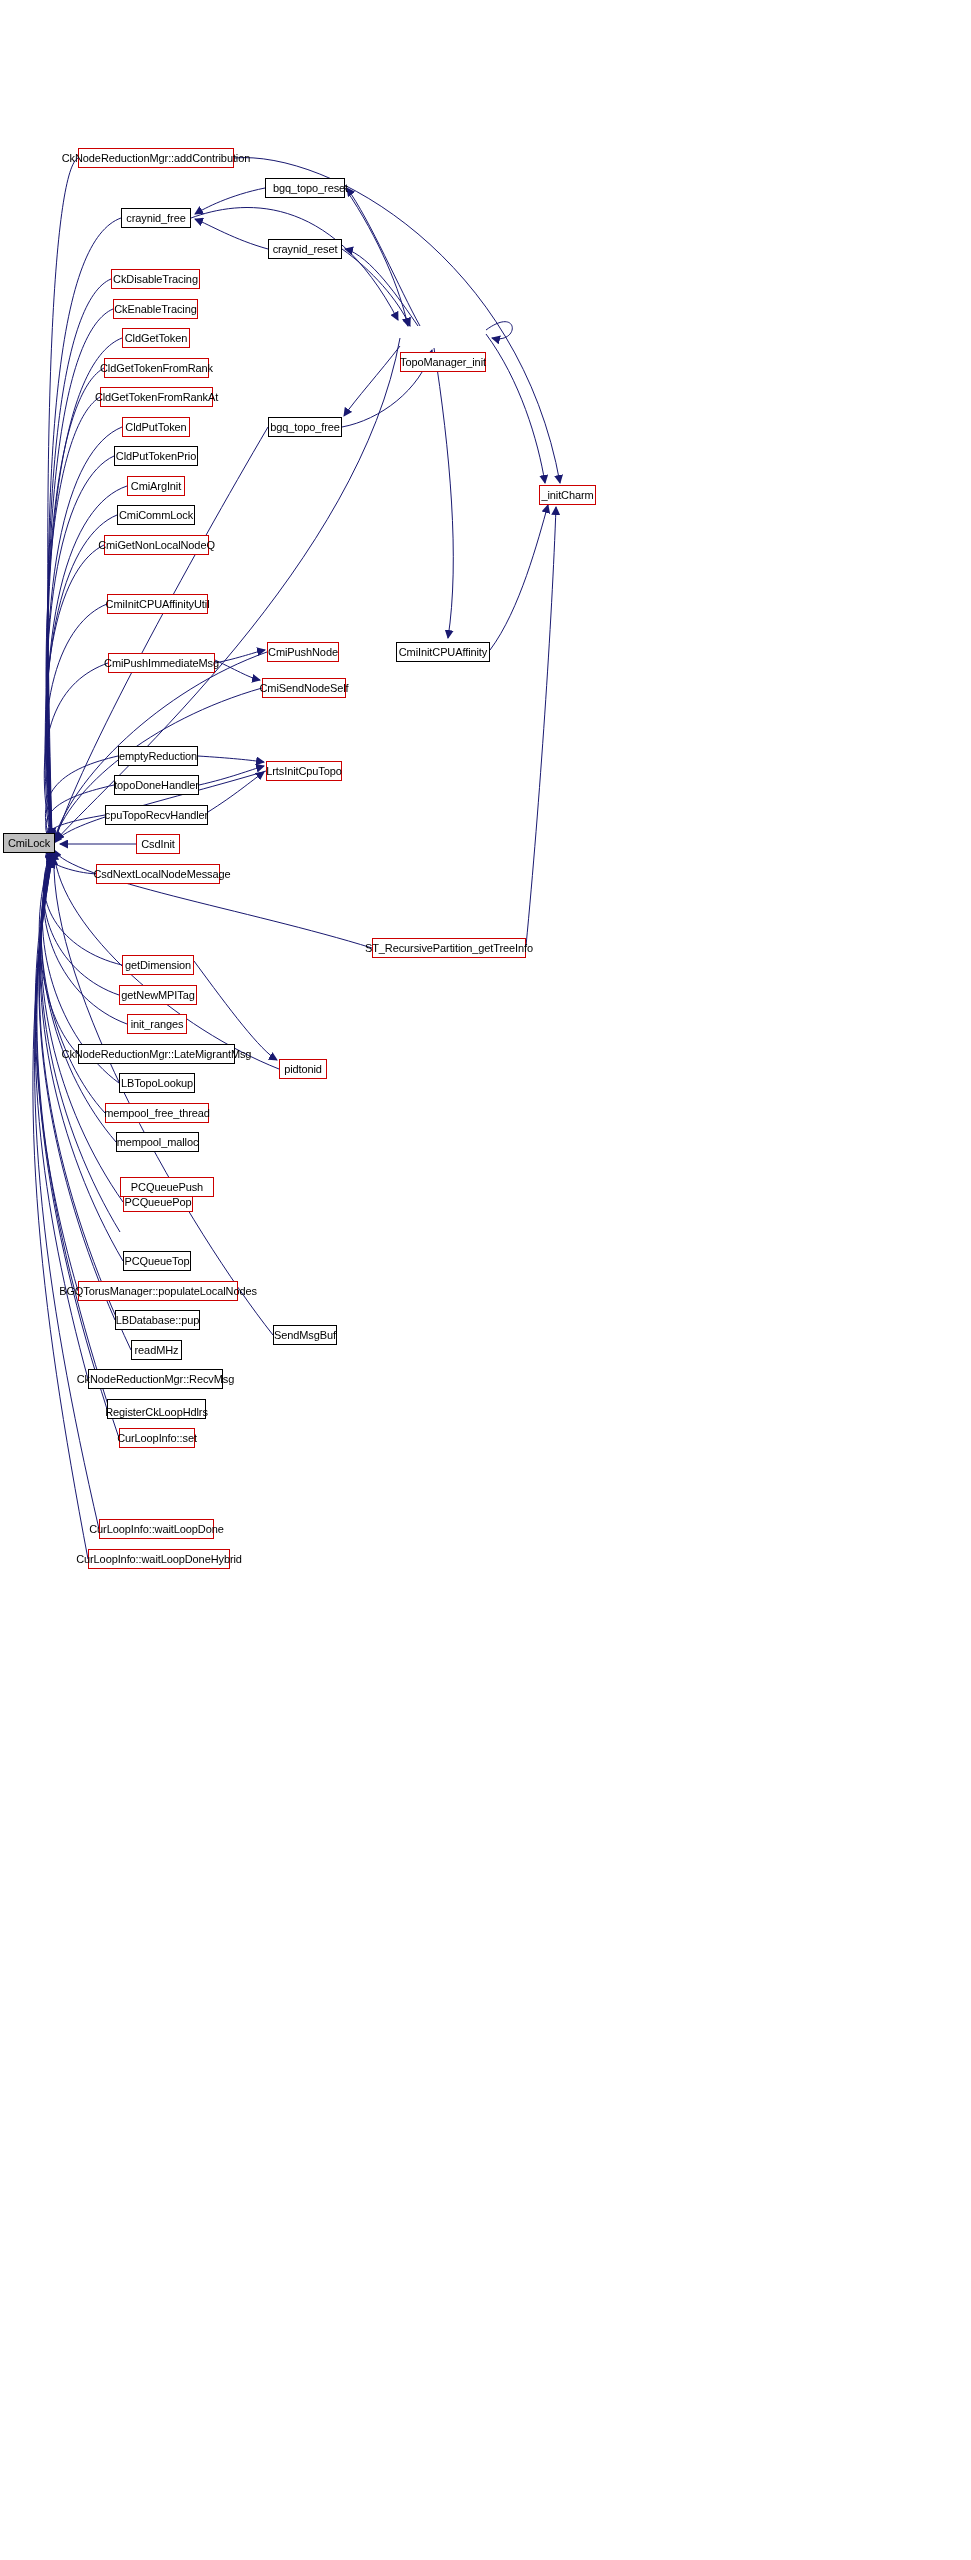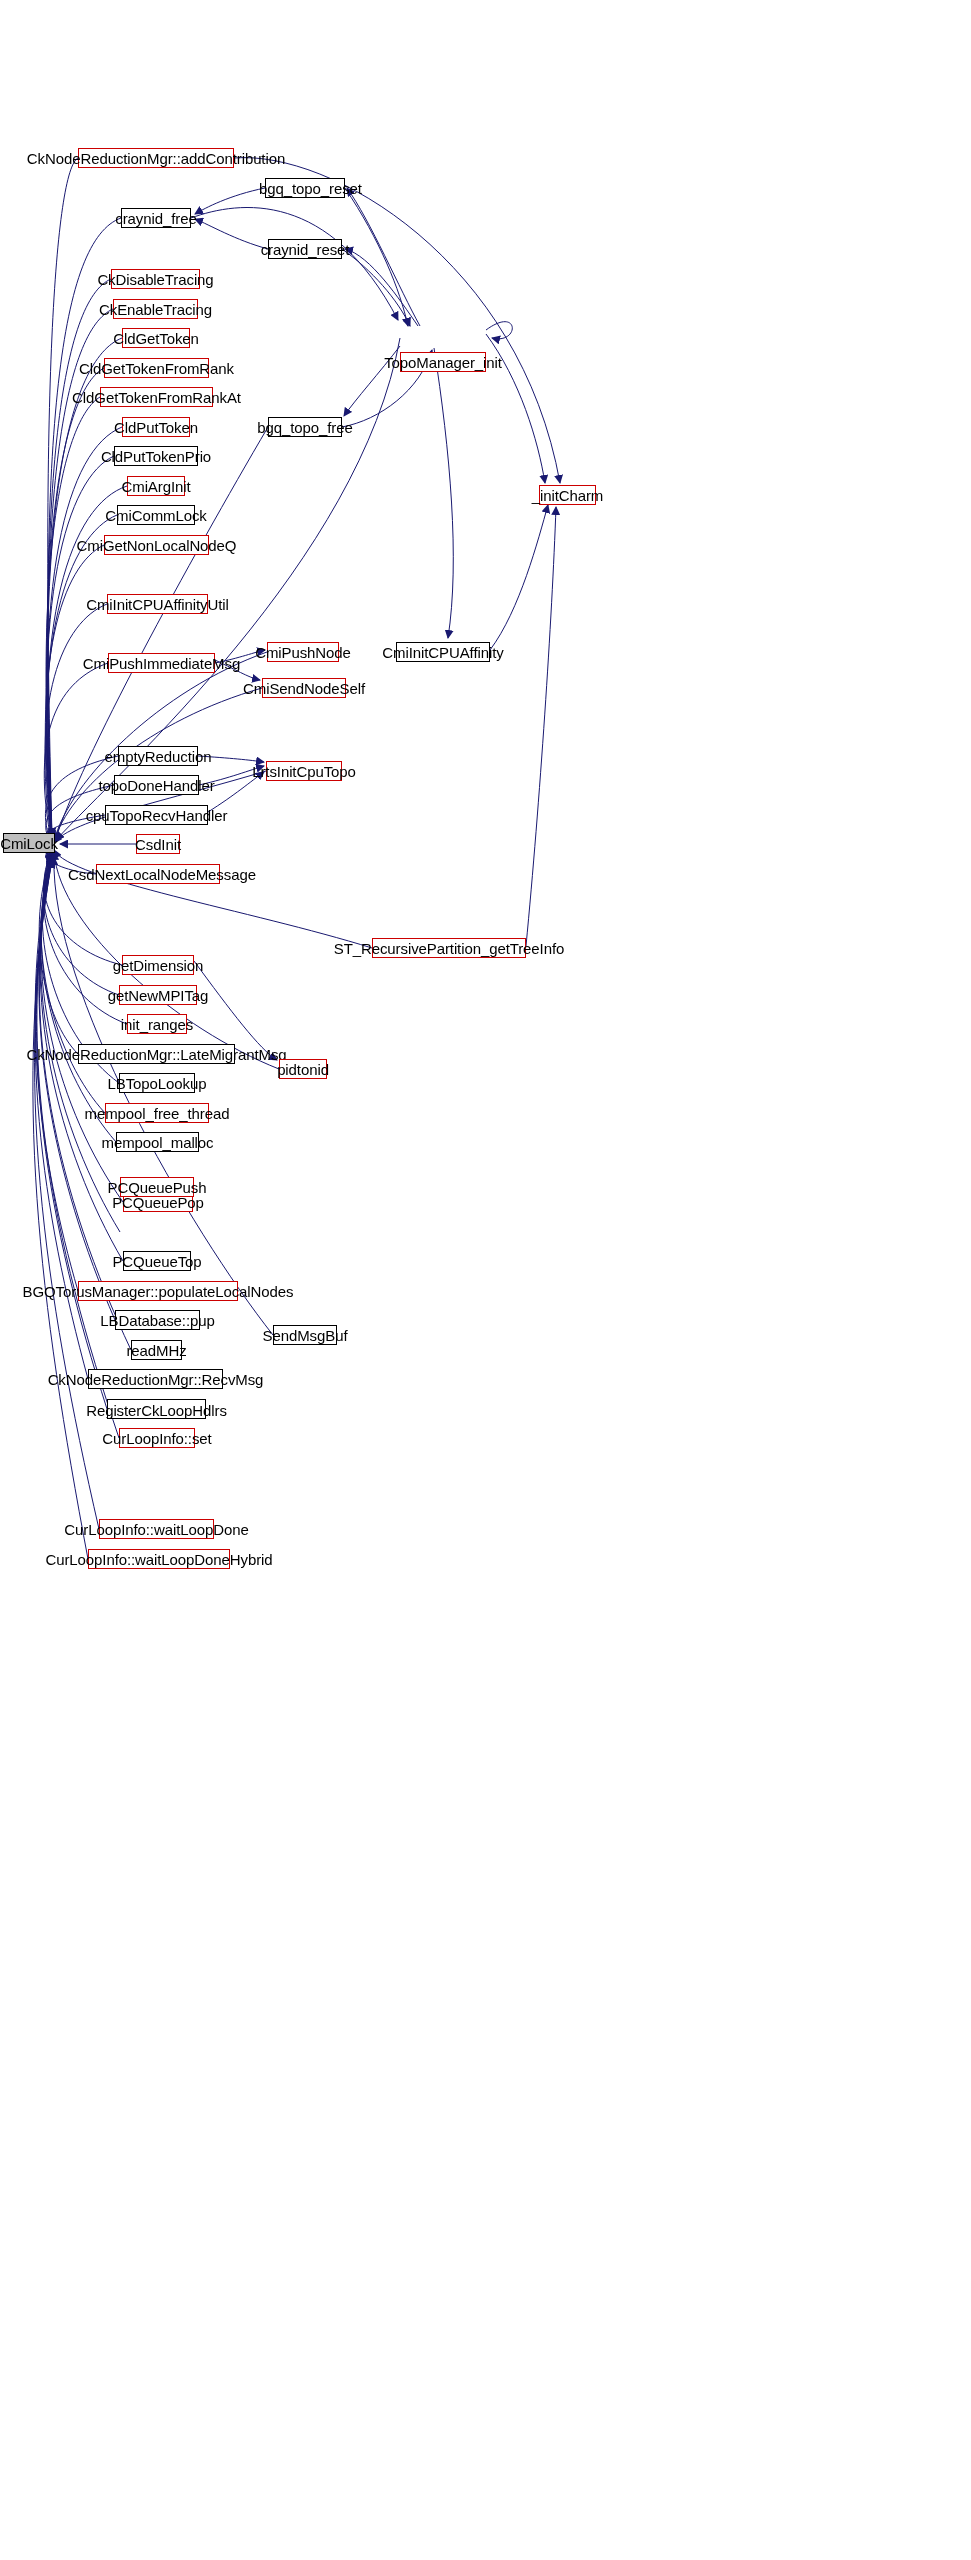--- a/index.html
+++ b/index.html
@@ -1,20 +1,20 @@
 <!DOCTYPE html>
 <html><head>
 <meta charset="utf-8">
 <style>
   html,body{margin:0;padding:0;background:#ffffff;}
   body{font-family:"Liberation Sans",sans-serif;}
   #graph{position:relative;width:971px;height:2560px;background:#fff;overflow:hidden;}
   #edges{position:absolute;left:0;top:0;width:971px;height:2560px;pointer-events:none;}
   .node{position:absolute;box-sizing:border-box;display:flex;align-items:center;
-        justify-content:center;background:#ffffff;font-size:15px;line-height:1;
+        justify-content:center;background:#ffffff;font-size:11px;line-height:1;
         color:#000000;white-space:nowrap;letter-spacing:-0.1px;}
   .node.red{border:1px solid #cc0000;}
   .node.black{border:1px solid #000000;}
   .node.grey{border:1px solid #000000;background:#bfbfbf;}
   .node span{display:block;padding:0 4px;}
 </style>
 </head>
 <body>
 
 <div id="graph">
@@ -195,21 +195,21 @@
   </div>
   <div class="node black" style="left:116px;top:1132px;width:83px;height:20px;">
     <span>mempool_malloc</span>
   </div>
   <div class="node red" style="left:279px;top:1059px;width:48px;height:20px;">
     <span>pidtonid</span>
   </div>
   <div class="node red" style="left:123px;top:1192px;width:70px;height:20px;">
     <span>PCQueuePop</span>
   </div>
-  <div class="node red" style="left:120px;top:1177px;width:74px;height:20px;">
+  <div class="node red" style="left:120px;top:1177px;width:94px;height:20px;">
     <span>PCQueuePush</span>
   </div>
   <div class="node black" style="left:123px;top:1251px;width:68px;height:20px;">
     <span>PCQueueTop</span>
   </div>
   <div class="node red" style="left:78px;top:1281px;width:160px;height:20px;">
     <span>BGQTorusManager::populateLocalNodes</span>
   </div>
   <div class="node black" style="left:115px;top:1310px;width:85px;height:20px;">
     <span>LBDatabase::pup</span>

